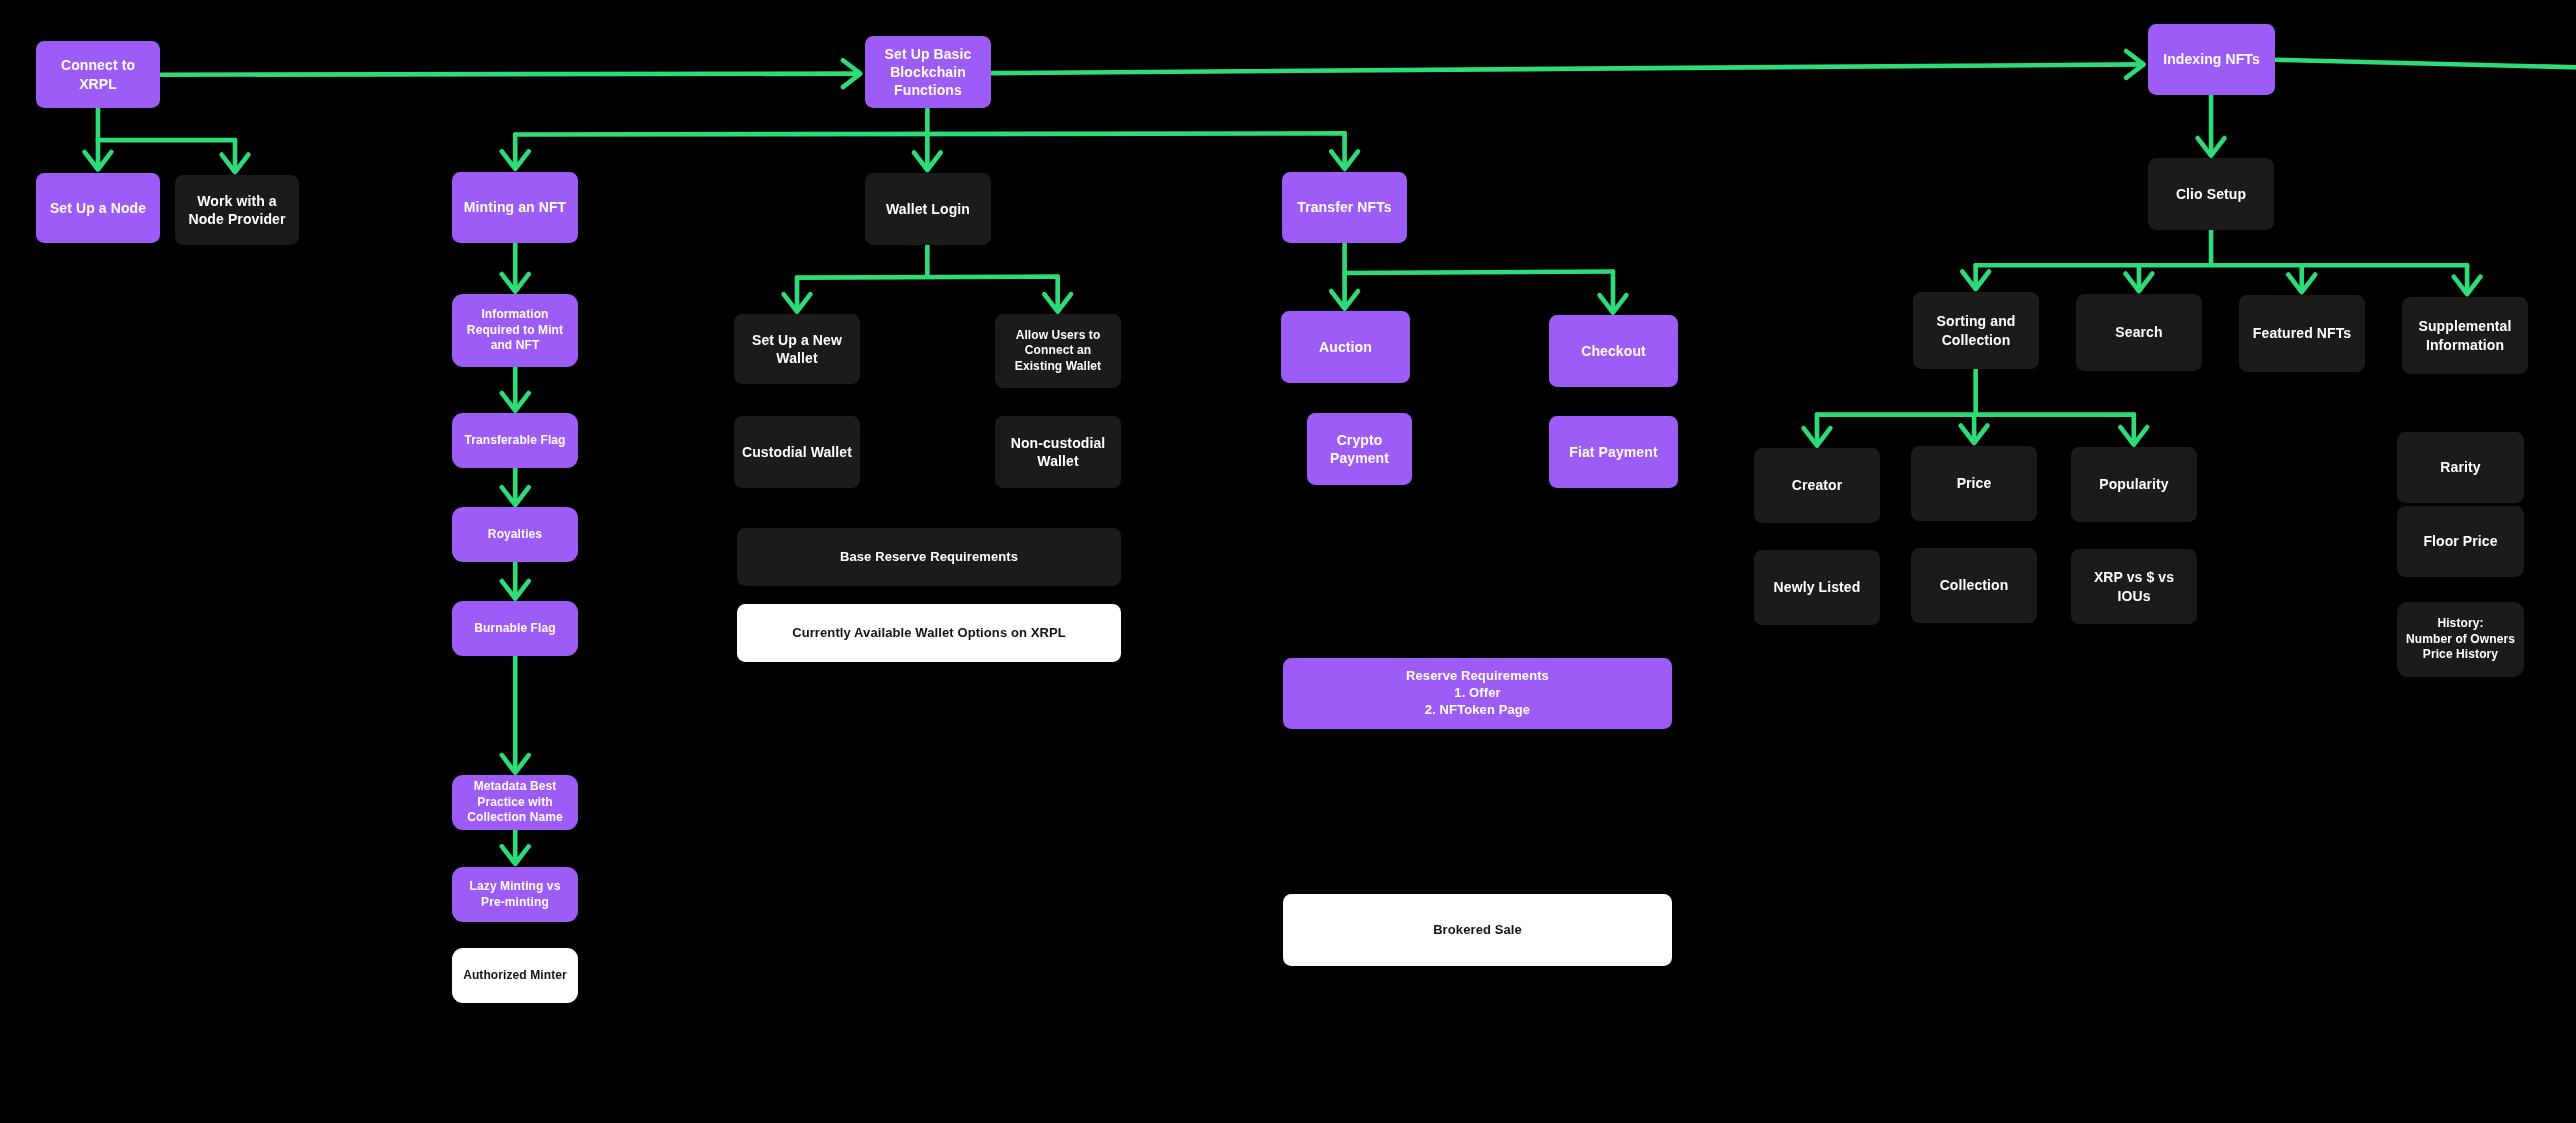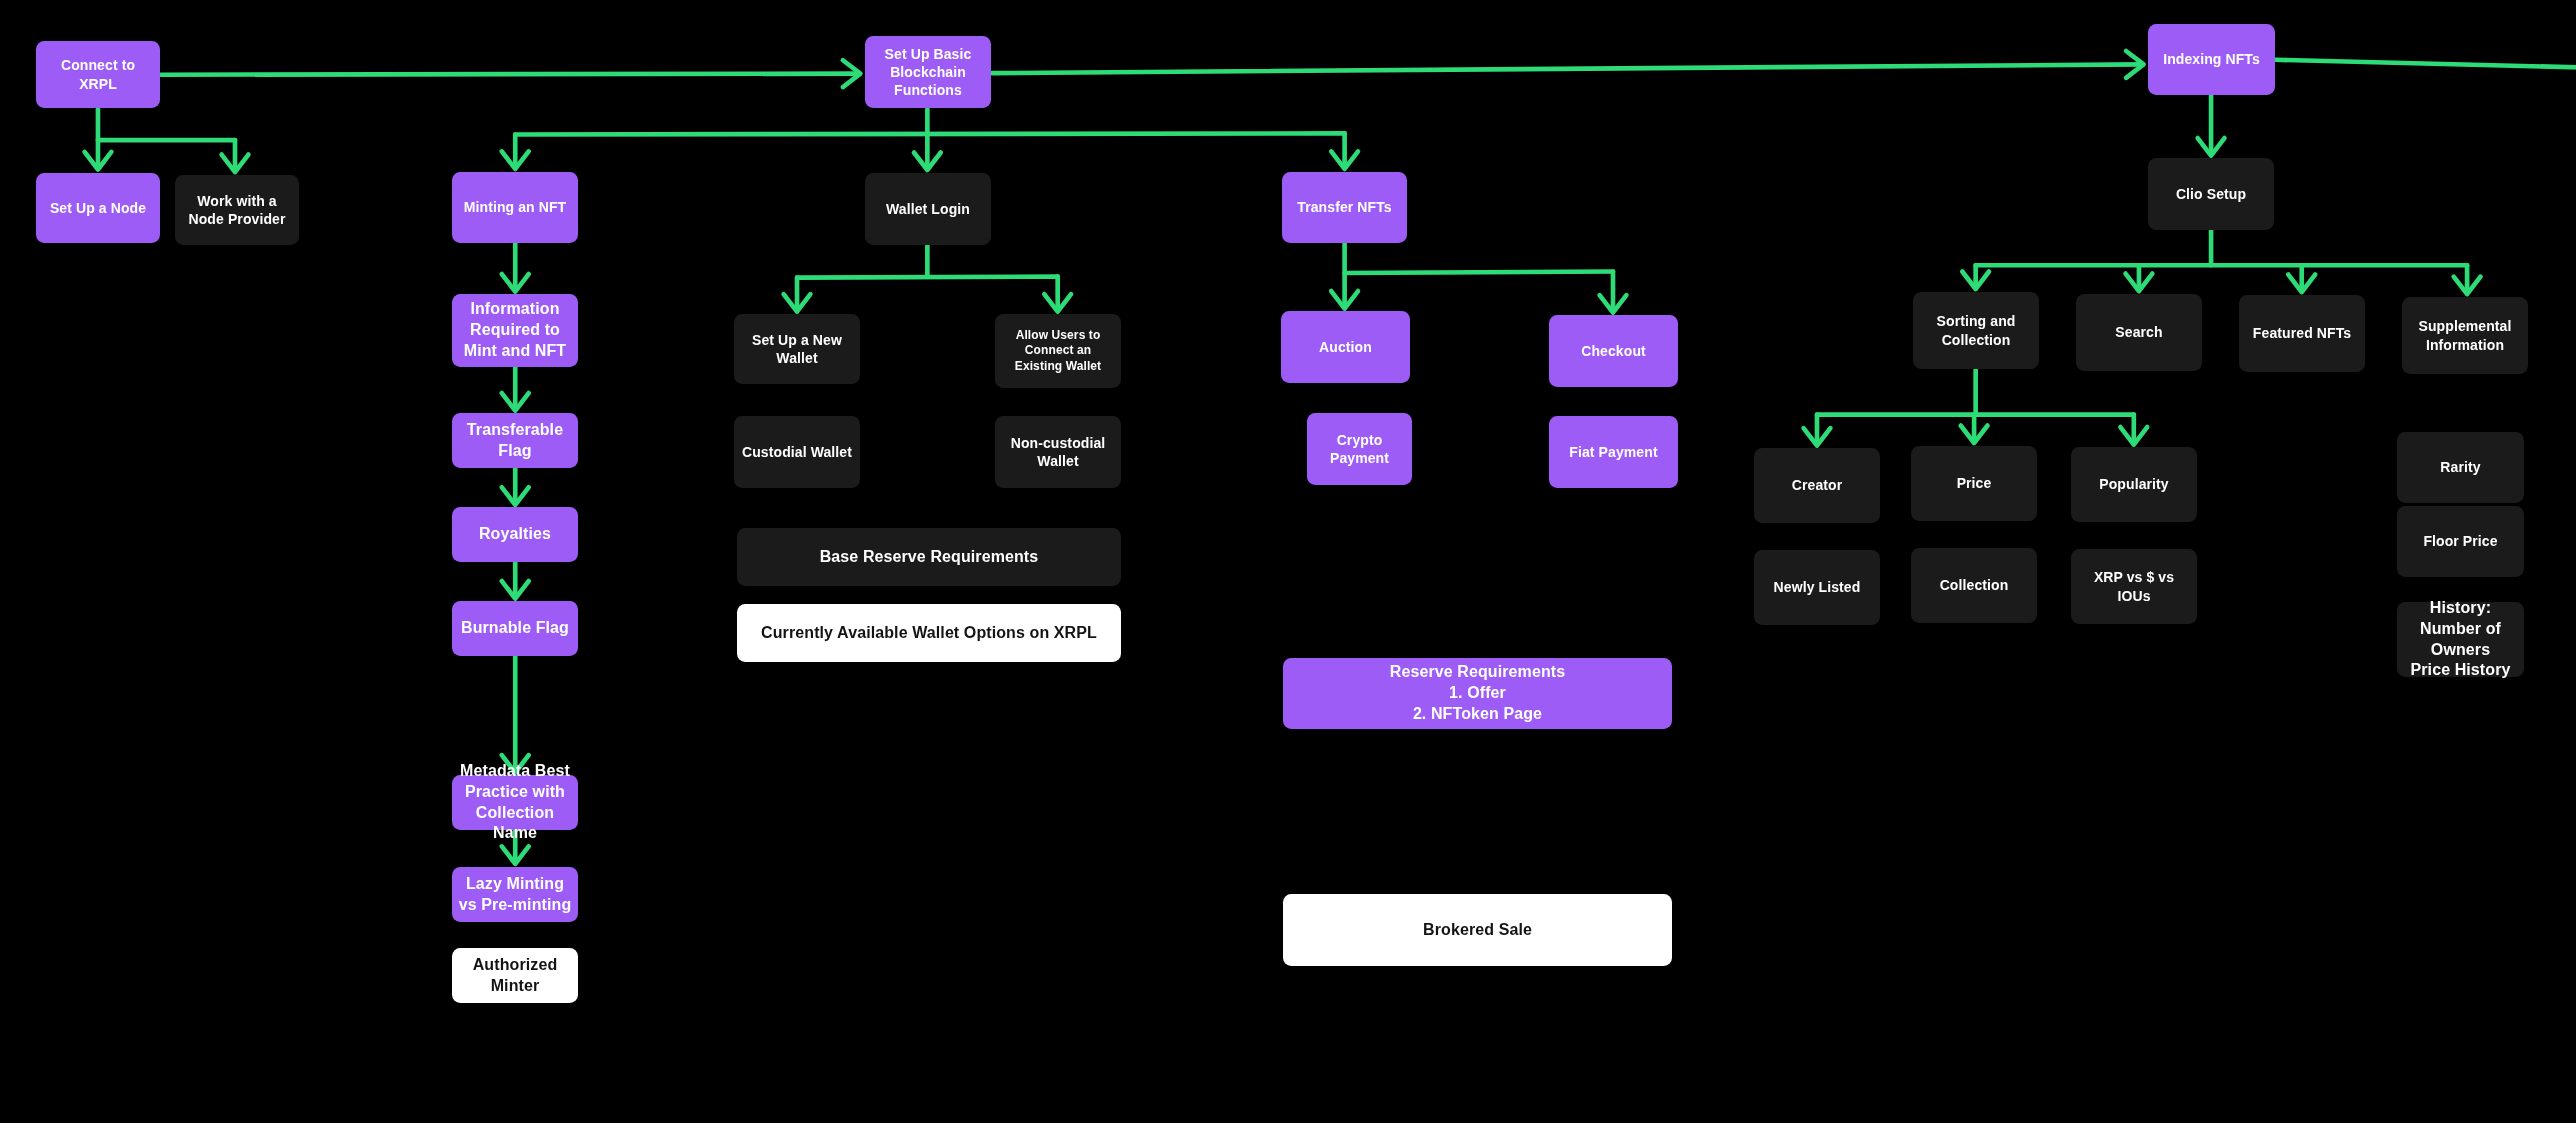--- a/index.html
+++ b/index.html
@@ -35,22 +35,22 @@
     font-weight: bold;
     white-space: pre-line;
     padding: 4.1px 7.2px;
     line-height: 1.3;
     font-size: 14px;
     letter-spacing: 0.1px;
   }
   .node.purple { background: #9D5CF6; color: #ffffff; }
   .node.dark   { background: #1B1B1B; color: #ffffff; }
   .node.white  { background: #FFFFFF; color: #141414; }
-  .node.small  { font-size: 16px; padding: 3.1px 5.2px; }
-  .node.wide   { font-size: 16px; }
+  .node.small  { font-size: 12px; padding: 3.1px 5.2px; border-radius: 11px; }
+  .node.wide   { font-size: 13px; }
   .node.tight  { font-size: 12px; }
 </style>
 </head>
 <body>
 
 <div id="canvas">
 
   <svg id="connectors" viewBox="0 0 5404 2180">
       <path d="M312 145 L1668 143" fill="none" stroke="#2EDC77" stroke-width="9" stroke-linecap="round" stroke-linejoin="round"></path>
       <path d="M 1636 117 L 1670 143 L 1636 169" fill="none" stroke="#2EDC77" stroke-width="9" stroke-linecap="round" stroke-linejoin="round"></path>

